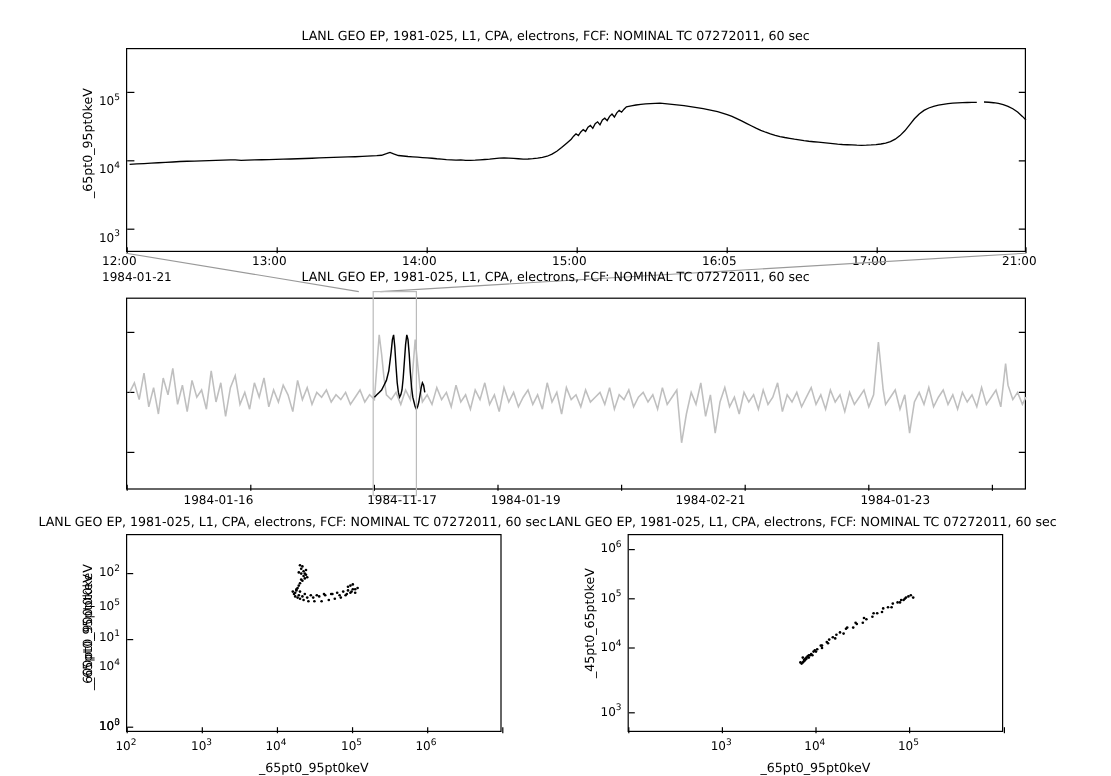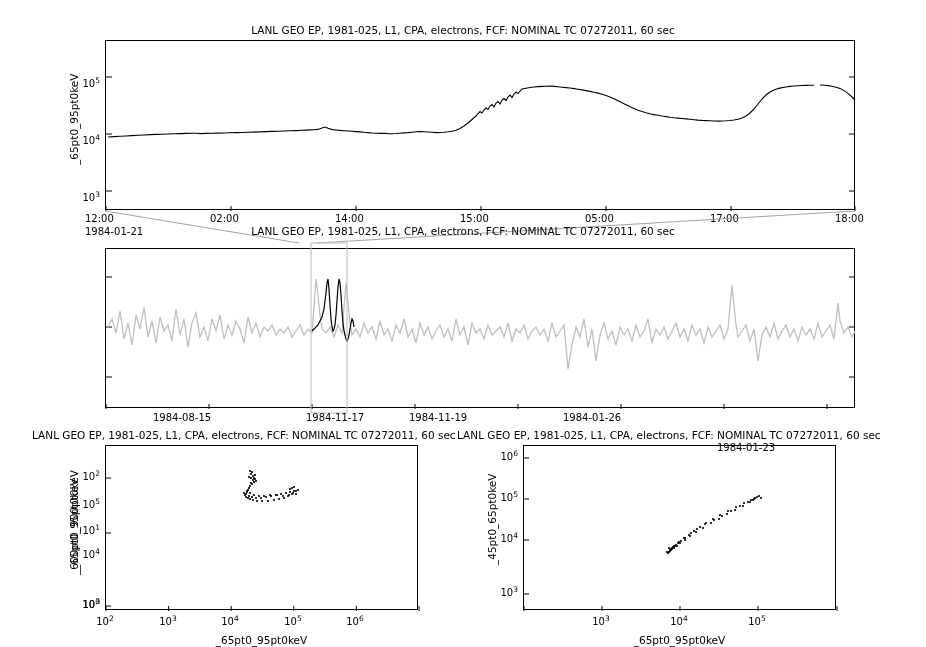--- a/index.html
+++ b/index.html
@@ -104,26 +104,26 @@
           <line x1="749" y1="36" x2="743" y2="36"></line>
           <line x1="749" y1="93" x2="743" y2="93"></line>
           <line x1="749" y1="150" x2="743" y2="150"></line>
         </g>
         <polyline fill="none" stroke="#000000" stroke-width="1.1" points="2,96 8,95.6 14,95.3 20,95 26,94.6 32,94.3 38,94 44,93.6 50,93.4 56,93.2 62,93 68,92.8 74,92.6 80,92.4 86,92.3 90,92.2 95,92.6 100,92.4 106,92.2 112,92.1 118,92 124,91.8 130,91.6 136,91.5 142,91.3 148,91.1 154,90.9 160,90.6 166,90.4 172,90.2 178,90 184,89.8 190,89.6 196,89.3 200,89.1 204,88.9 208,88.7 212,88.4 216,87.1 219,86.0 222,87.3 226,88.6 230,89.0 234,89.4 238,89.7 242,90.0 246,90.3 250,90.6 254,90.9 258,91.3 262,91.6 266,92.0 270,92.2 274,92.4 278,92.3 282,92.6 286,92.7 290,92.5 294,92.2 298,91.9 302,91.6 306,91.2 310,90.8 314,90.5 318,90.7 322,91.0 326,91.3 330,91.6 334,91.5 338,91.2 342,90.8 346,90.2 350,89.2 354,87.4 358,85.0 362,82.0 366,78.5 370,75.0 372,72.5 374,70.5 376,72.0 378,69.0 380,67.0 382,68.5 384,65.0 386,63.5 388,66.0 390,62.0 392,60.5 394,63.0 396,59.0 398,57.5 400,59.5 402,56.0 404,54.0 406,56.5 408,53.0 410,51.0 412,52.5 414,50.0 416,48.0 420,47.2 424,46.5 428,46.0 432,45.6 436,45.4 440,45.2 444,45.0 448,45.4 452,45.8 456,46.2 460,46.6 464,47.0 468,47.6 472,48.2 476,48.9 480,49.6 484,50.4 488,51.2 492,52.1 496,53.2 500,54.5 504,56.0 508,57.8 512,59.8 516,61.8 520,63.8 524,65.8 528,67.6 532,69.2 536,70.6 540,71.8 544,72.8 548,73.6 552,74.3 556,75.0 560,75.6 564,76.2 568,76.7 572,77.1 576,77.5 580,77.9 584,78.3 588,78.7 592,79.1 596,79.4 600,79.6 604,79.8 608,80.0 612,80.1 616,80.0 620,79.8 624,79.5 628,79.0 632,78.2 636,77.0 640,75.0 644,72.0 648,68.0 652,63.0 656,58.0 660,54.0 664,51.0 668,49.0 672,47.6 676,46.6 680,46.0 684,45.4 688,45.0 692,44.7 696,44.5 700,44.4 704,44.3 708,44.3"></polyline>
         <polyline fill="none" stroke="#000000" stroke-width="1.1" points="714,44.0 718,44.2 722,44.6 726,45.2 730,46.2 734,47.6 738,49.6 742,52.4 746,56.0 749,59.0"></polyline>
       </svg>
     </div>
 
     <div class="tick-label-x" style="left:85px;top:213px;width:40px;">12:00</div>
-    <div class="tick-label-x" style="left:210px;top:213px;width:40px;">02:00</div>
+    <div class="tick-label-x" style="left:210px;top:213px;width:40px;">13:00</div>
     <div class="tick-label-x" style="left:335px;top:213px;width:40px;">14:00</div>
     <div class="tick-label-x" style="left:460px;top:213px;width:40px;">15:00</div>
-    <div class="tick-label-x" style="left:585px;top:213px;width:40px;">05:00</div>
+    <div class="tick-label-x" style="left:585px;top:213px;width:40px;">16:05</div>
     <div class="tick-label-x" style="left:710px;top:213px;width:40px;">17:00</div>
-    <div class="tick-label-x" style="left:835px;top:213px;width:40px;">18:00</div>
+    <div class="tick-label-x" style="left:835px;top:213px;width:40px;">21:00</div>
     <div class="tick-label-x" style="left:85px;top:226px;width:90px;text-align:left;">1984-01-21</div>
   </div>
 
   <svg class="connector" width="926" height="60" style="left:0;top:208px;">
     <line x1="105" y1="3" x2="299" y2="35" stroke="#999" stroke-width="0.9"></line>
     <line x1="855" y1="3" x2="317" y2="35" stroke="#999" stroke-width="0.9"></line>
   </svg>
 
   <div class="panel" style="left:0;top:222px;width:926px;height:200px;">
     <div class="panel-title" style="left:0;top:3px;width:926px;">LANL GEO EP, 1981-025, L1, CPA, electrons, FCF: NOMINAL TC 07272011, 60 sec</div>
@@ -154,25 +154,25 @@
         </g>
 
         <polyline fill="none" stroke="#bfbfbf" stroke-width="1.3" points="2,78 6,70 10,84 14,62 18,90 22,74 26,96 30,66 34,80 38,58 42,88 46,72 50,94 54,68 58,82 62,76 66,92 70,60 74,86 78,70 82,98 86,74 90,64 94,88 98,78 102,92 106,70 110,82 114,66 118,90 122,76 126,86 130,72 134,80 138,94 142,68 146,84 150,74 154,88 158,78 162,82 166,76 170,86 174,80 178,84 182,78 186,88 190,82 194,76 198,86 202,80 206,84 210,30 212,46 214,66 216,80 220,84 224,78 228,88 232,76 236,84 240,34 242,54 244,74 246,86 250,80 254,88 258,74 262,84 266,78 270,90 274,72 278,86 282,80 286,92 290,76 294,84 298,70 302,88 306,80 310,94 314,74 318,86 322,78 326,90 330,82 334,76 338,88 342,80 346,92 350,70 354,86 358,78 362,96 366,74 370,84 374,80 378,90 382,76 386,86 390,82 394,78 398,88 402,74 406,92 410,80 414,84 418,76 422,90 426,82 430,78 434,86 438,80 442,92 446,74 450,88 454,82 458,76 462,120 466,96 470,78 474,88 478,70 482,98 486,80 490,112 494,86 498,74 502,90 506,82 510,96 514,78 518,86 522,80 526,92 530,76 534,88 538,82 542,70 546,94 550,80 554,86 558,78 562,90 566,82 570,74 574,88 578,80 582,92 586,76 590,86 594,80 598,94 602,78 606,88 610,82 614,76 618,90 622,80 626,36 628,56 630,76 632,88 636,82 640,76 644,92 648,80 652,112 656,86 660,78 664,88 668,74 672,90 676,82 680,76 684,88 688,80 692,92 696,78 700,86 704,80 708,90 712,74 716,88 720,82 724,76 728,90 732,54 734,72 738,84 742,78 746,88 749,82"></polyline>
 
         <polyline fill="none" stroke="#000000" stroke-width="1.2" points="206,82 208,80 210,78 212,76 214,72 216,68 218,60 220,44 221,34 222,30 223,40 224,56 225,70 226,78 227,82 228,80 229,76 230,66 231,52 232,38 233,30 234,34 235,46 236,62 237,74 238,82 239,86 240,90 241,92 242,90 243,86 244,80 245,74 246,70 247,72 248,78"></polyline>
 
         <rect x="205" y="-6" width="36" height="170" fill="none" stroke="#bbbbbb" stroke-width="1"></rect>
       </svg>
     </div>
 
-    <div class="tick-label-x" style="left:153px;top:190px;width:100px;">1984-08-15</div>
+    <div class="tick-label-x" style="left:153px;top:190px;width:100px;">1984-01-16</div>
     <div class="tick-label-x" style="left:306px;top:190px;width:100px;">1984-11-17</div>
-    <div class="tick-label-x" style="left:409px;top:190px;width:100px;">1984-11-19</div>
-    <div class="tick-label-x" style="left:563px;top:190px;width:100px;">1984-01-26</div>
-    <div class="tick-label-x" style="left:717px;top:190px;width:100px;margin-top:30px;">1984-01-23</div>
+    <div class="tick-label-x" style="left:409px;top:190px;width:100px;">1984-01-19</div>
+    <div class="tick-label-x" style="left:563px;top:190px;width:100px;">1984-02-21</div>
+    <div class="tick-label-x" style="left:717px;top:190px;width:100px;">1984-01-23</div>
   </div>
 
   <div class="panel" style="left:0;top:425px;width:463px;height:222px;">
     <div class="panel-title" style="left:0;top:4px;width:520px;text-align:left;padding-left:32px;box-sizing:border-box;">LANL GEO EP, 1981-025, L1, CPA, electrons, FCF: NOMINAL TC 07272011, 60 sec</div>
 
     <div class="ylabel" style="left:68px;top:150px;">_600pt0_900pt0keV</div>
 
     <div class="tick-label-y" style="left:72px;top:44px;width:28px;">10<sup>2</sup></div>
     <div class="tick-label-y" style="left:72px;top:98px;width:28px;">10<sup>1</sup></div>
     <div class="tick-label-y" style="left:72px;top:172px;width:28px;">10<sup>0</sup></div>

